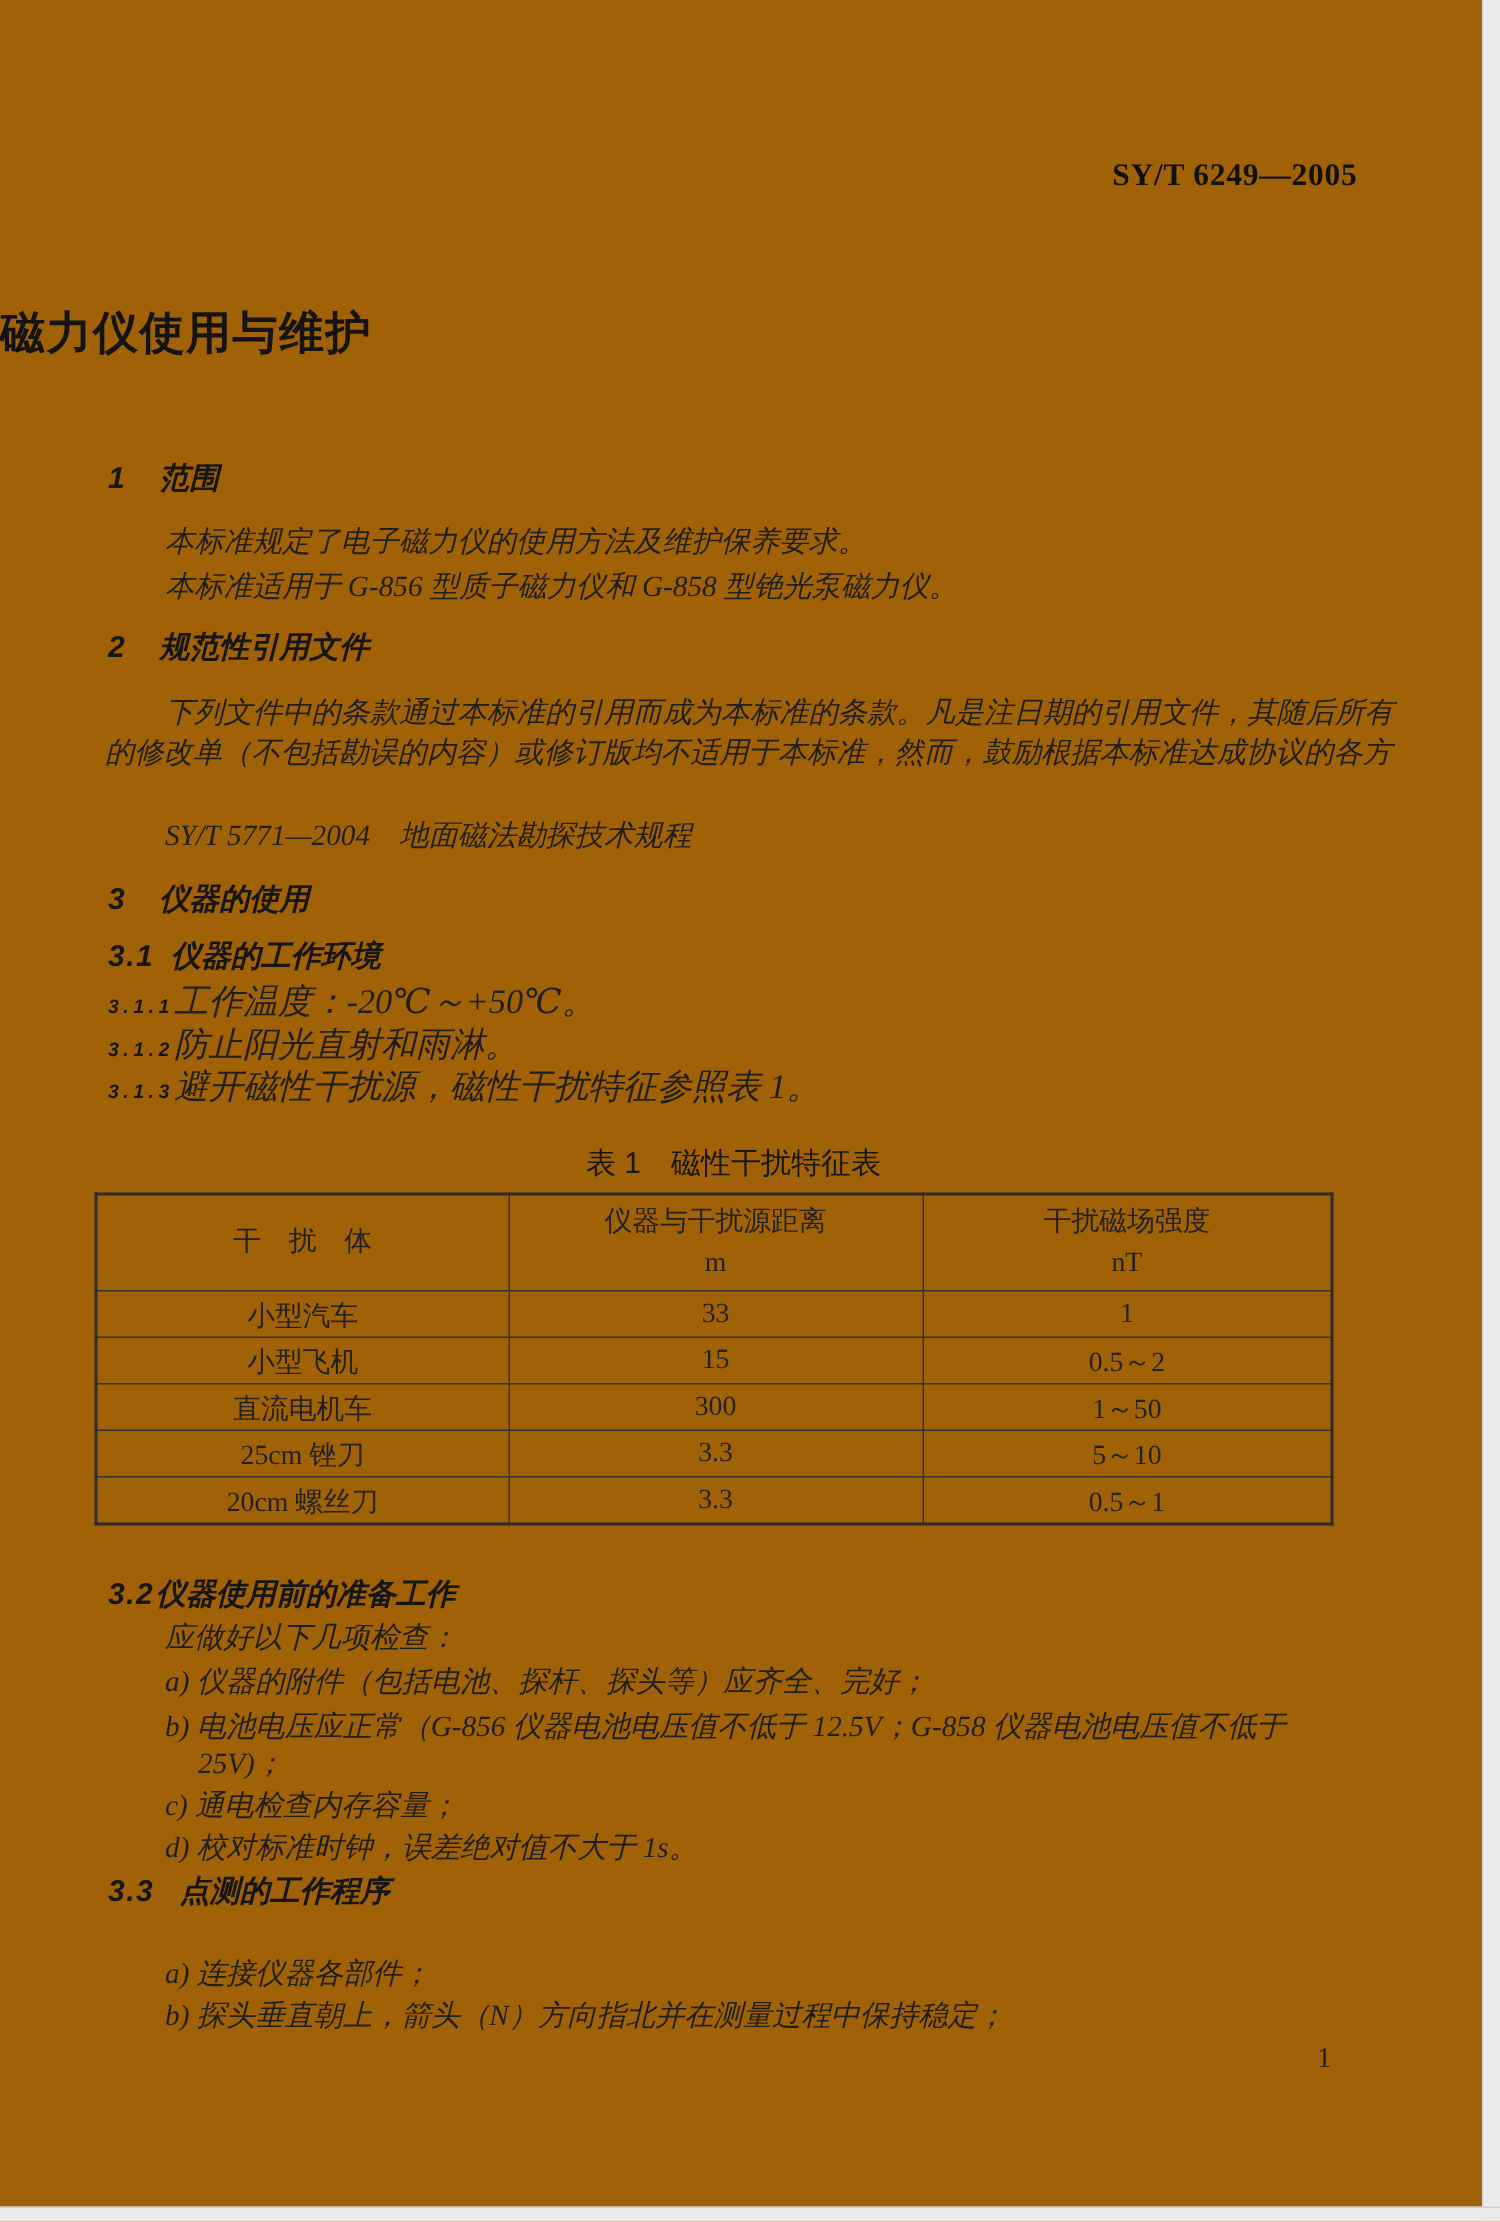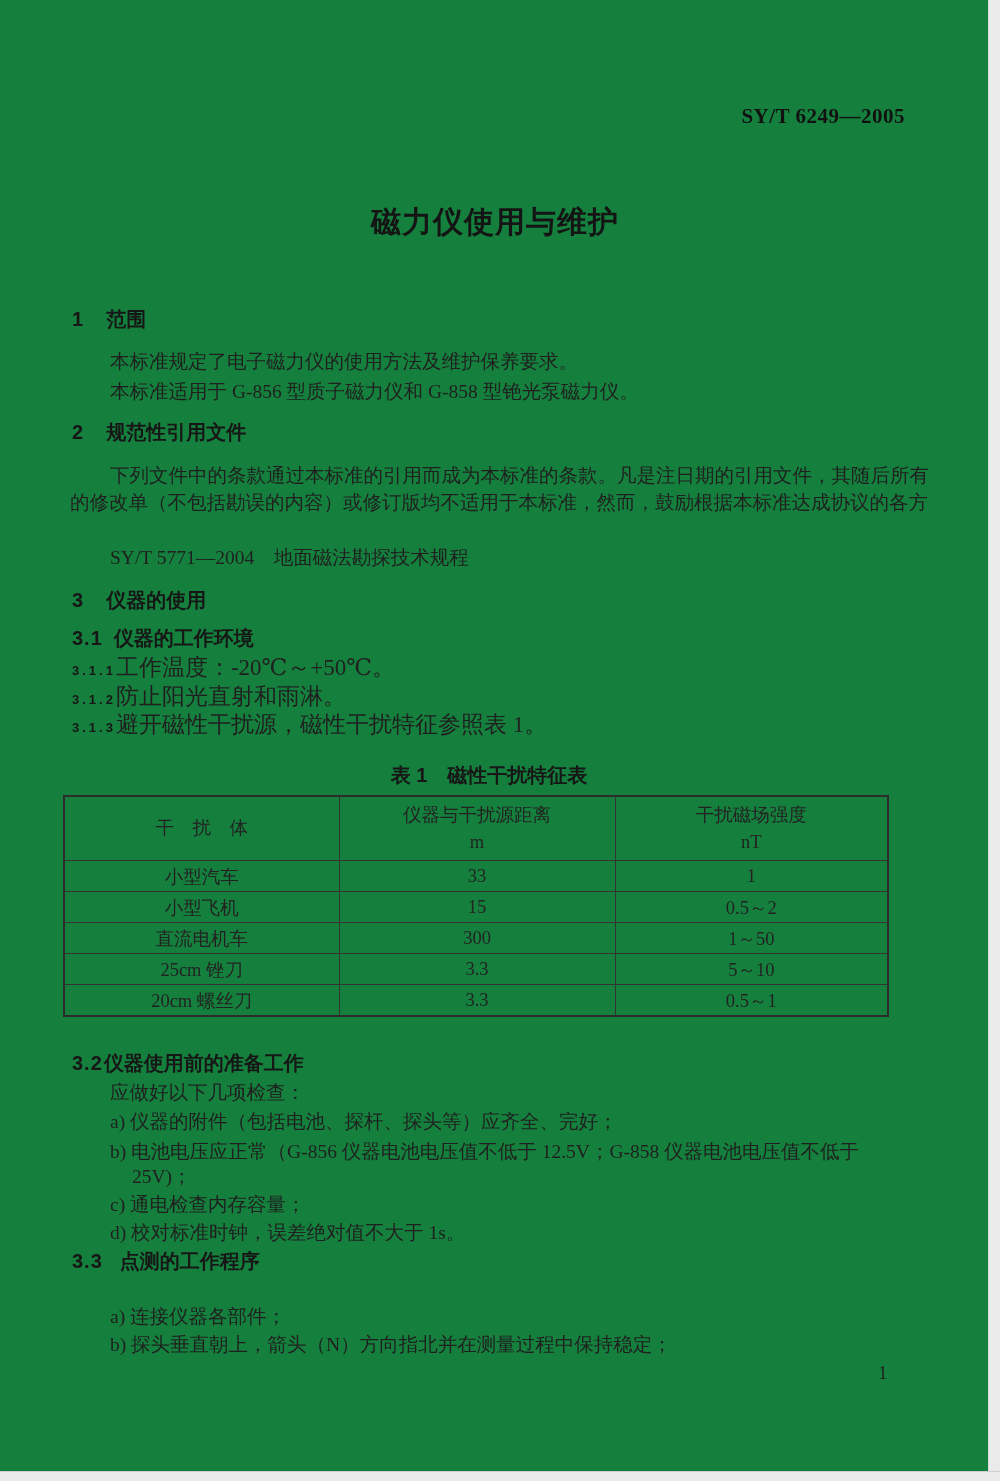--- a/index.html
+++ b/index.html
@@ -1,48 +1,48 @@
 <!DOCTYPE html>
 <html><head>
 <meta charset="utf-8">
 <style>
   html,body{margin:0;padding:0;background:#ffffff;}
   #page{
     position:relative;width:1000px;height:1481px;overflow:hidden;
-    background:#15803d;color:#1f1f1f;
+    background:#a16207;color:#1f1f1f;
   }
   
   .edge-right{position:absolute;top:0;right:0;width:11px;height:100%;
     background:#eaeaea;border-left:1px solid #d9d9d9;}
   .edge-bottom{position:absolute;left:0;bottom:0;width:100%;height:9px;
     background:#eaeaea;border-top:1px solid #cfcfcf;}
 
-  .line{position:absolute;left:72px;line-height:30px;white-space:nowrap;}
+  .line{position:absolute;left:72px;line-height:30px;white-space:nowrap;font-style:italic;}
   .body{font-family:"Liberation Serif","DejaVu Serif",serif;font-size:19.5px;}
   .head{font-family:"Liberation Sans","DejaVu Sans",sans-serif;
     font-weight:bold;font-size:20px;color:#161616;}
   .head .cnum{margin-right:21px;letter-spacing:2px;}
   .clause .cnum{font-family:"Liberation Sans","DejaVu Sans",sans-serif;
     font-weight:bold;font-size:13px;letter-spacing:3px;color:#161616;}
   .clause .ctxt{font-family:"Liberation Serif","DejaVu Serif",serif;font-size:23px;}
 
   .header-code{position:absolute;top:104px;right:95px;
     font-family:"Liberation Serif","DejaVu Serif",serif;
     font-weight:bold;font-size:21px;letter-spacing:.5px;color:#111;}
   .watermark{position:absolute;top:124px;left:197px;
     font-family:"DejaVu Sans","Liberation Sans",sans-serif;
     font-weight:bold;font-size:82px;letter-spacing:-1px;color:#e4e4e4;
     user-select:none;}
-  .doc-title{position:absolute;top:202px;left:0;width:990px;text-align:center;
+  .doc-title{position:absolute;top:202px;left:0;width:990px;text-align:left;
     font-family:"Liberation Sans","DejaVu Sans",sans-serif;
     font-weight:bold;font-size:30px;letter-spacing:1px;color:#141414;}
 
   .tbl-caption{position:absolute;top:762px;left:77px;width:824px;text-align:center;
     font-family:"Liberation Sans","DejaVu Sans",sans-serif;
-    font-weight:bold;font-size:20px;color:#161616;}
+    font-weight:normal;font-size:20px;color:#161616;}
   table.t1{position:absolute;top:795px;left:63px;width:824px;
     border-collapse:collapse;table-layout:fixed;
     font-family:"Liberation Serif","DejaVu Serif",serif;font-size:18.5px;color:#222;}
   table.t1 td,table.t1 th{border:1.5px solid #333;text-align:center;
     vertical-align:middle;padding:0;font-weight:normal;}
   table.t1{border:2px solid #2c2c2c;}
   table.t1 thead th{height:63px;}
   table.t1 tbody td{height:30px;}
   .hcell div{line-height:27px;}
 

